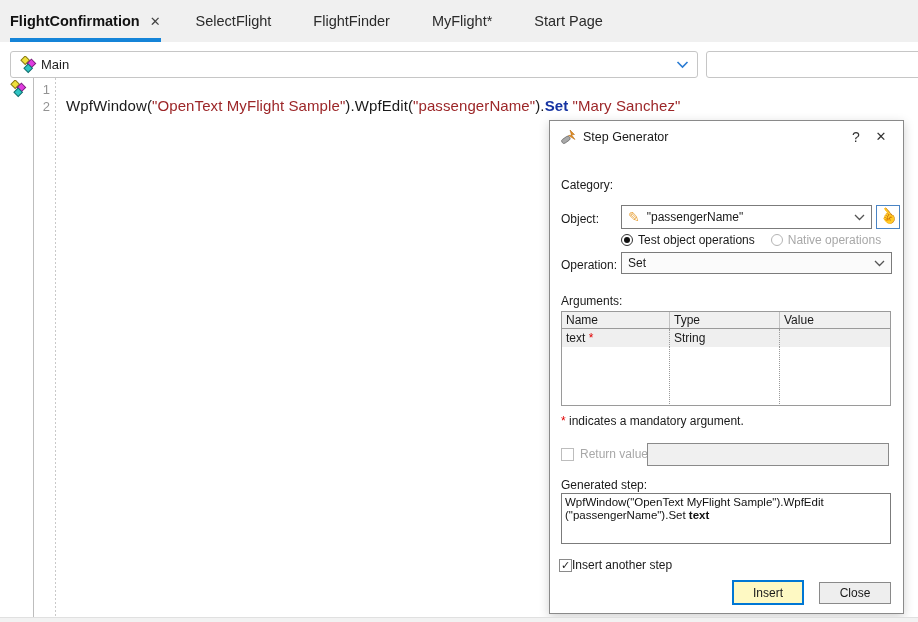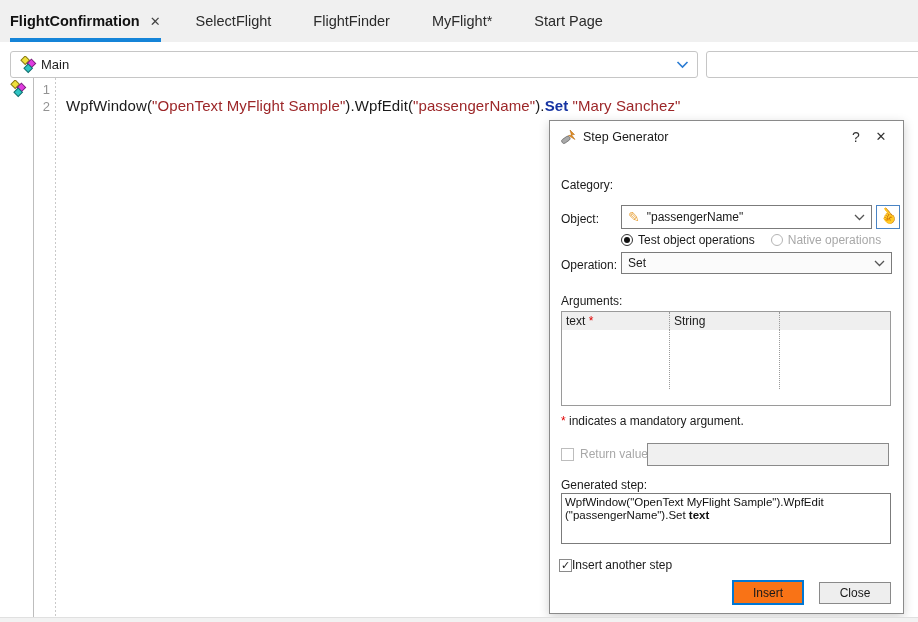--- a/index.html
+++ b/index.html
@@ -104,21 +104,21 @@
   .gen-box { position:absolute; left:11px; top:372px; width:330px; height:51px;
     border:1px solid #7b7b7b; background:#fff; font-size:11.5px; line-height:13px;
     padding:2px 3px; color:#111; overflow:hidden; }
   .gen-bold { font-weight:bold; }
 
   .ins-row { position:absolute; left:9px; top:437px; display:flex; align-items:center; }
   .ins-lbl { font-size:12px; color:#1a1a1a; }
 
   .btn { position:absolute; font-size:12px; color:#1a1a1a; background:#eeeeee;
     display:flex; align-items:center; justify-content:center; cursor:default; }
-  .btn-insert { left:182px; top:459px; width:72px; height:25px; border:2px solid #0077d4; background:#f97316; }
+  .btn-insert { left:182px; top:459px; width:72px; height:25px; border:2px solid #0077d4; background:#fef9c3; }
   .btn-close  { left:269px; top:461px; width:72px; height:22px; border:1px solid #8a8a8a; }
 
   .bottom-strip { position:absolute; left:0; top:617px; width:918px; height:5px;
     background:#f2f2f2; border-top:1px solid #e0e0e0; }
 </style>
 </head>
 <body>
 
 <div class="app">
 
@@ -217,20 +217,25 @@
       <span class="val">Set</span>
       <span class="chev">
         <svg width="11" height="7" viewBox="0 0 11 7">
             <polyline points="1,1 5.5,5.5 10,1" fill="none" stroke="#555" stroke-width="1.3"></polyline>
           </svg>
       </span>
     </div>
 
     <span class="dlg-label" style="left:11px; top:173px;">Arguments:</span>
     <div class="args-table">
+      <div class="args-head">
+        <span class="hc hc1">Name</span>
+        <span class="hc hc2">Type</span>
+        <span class="hc hc3">Value</span>
+      </div>
       <div class="args-row">
         <span class="rc rc1"><span>text</span> <span class="star">*</span></span>
         <span class="rc rc2">String</span>
         <span class="rc rc3"></span>
       </div>
       <div class="col-dots">
         <span class="cd1"></span>
         <span class="cd2"></span>
       </div>
     </div>

